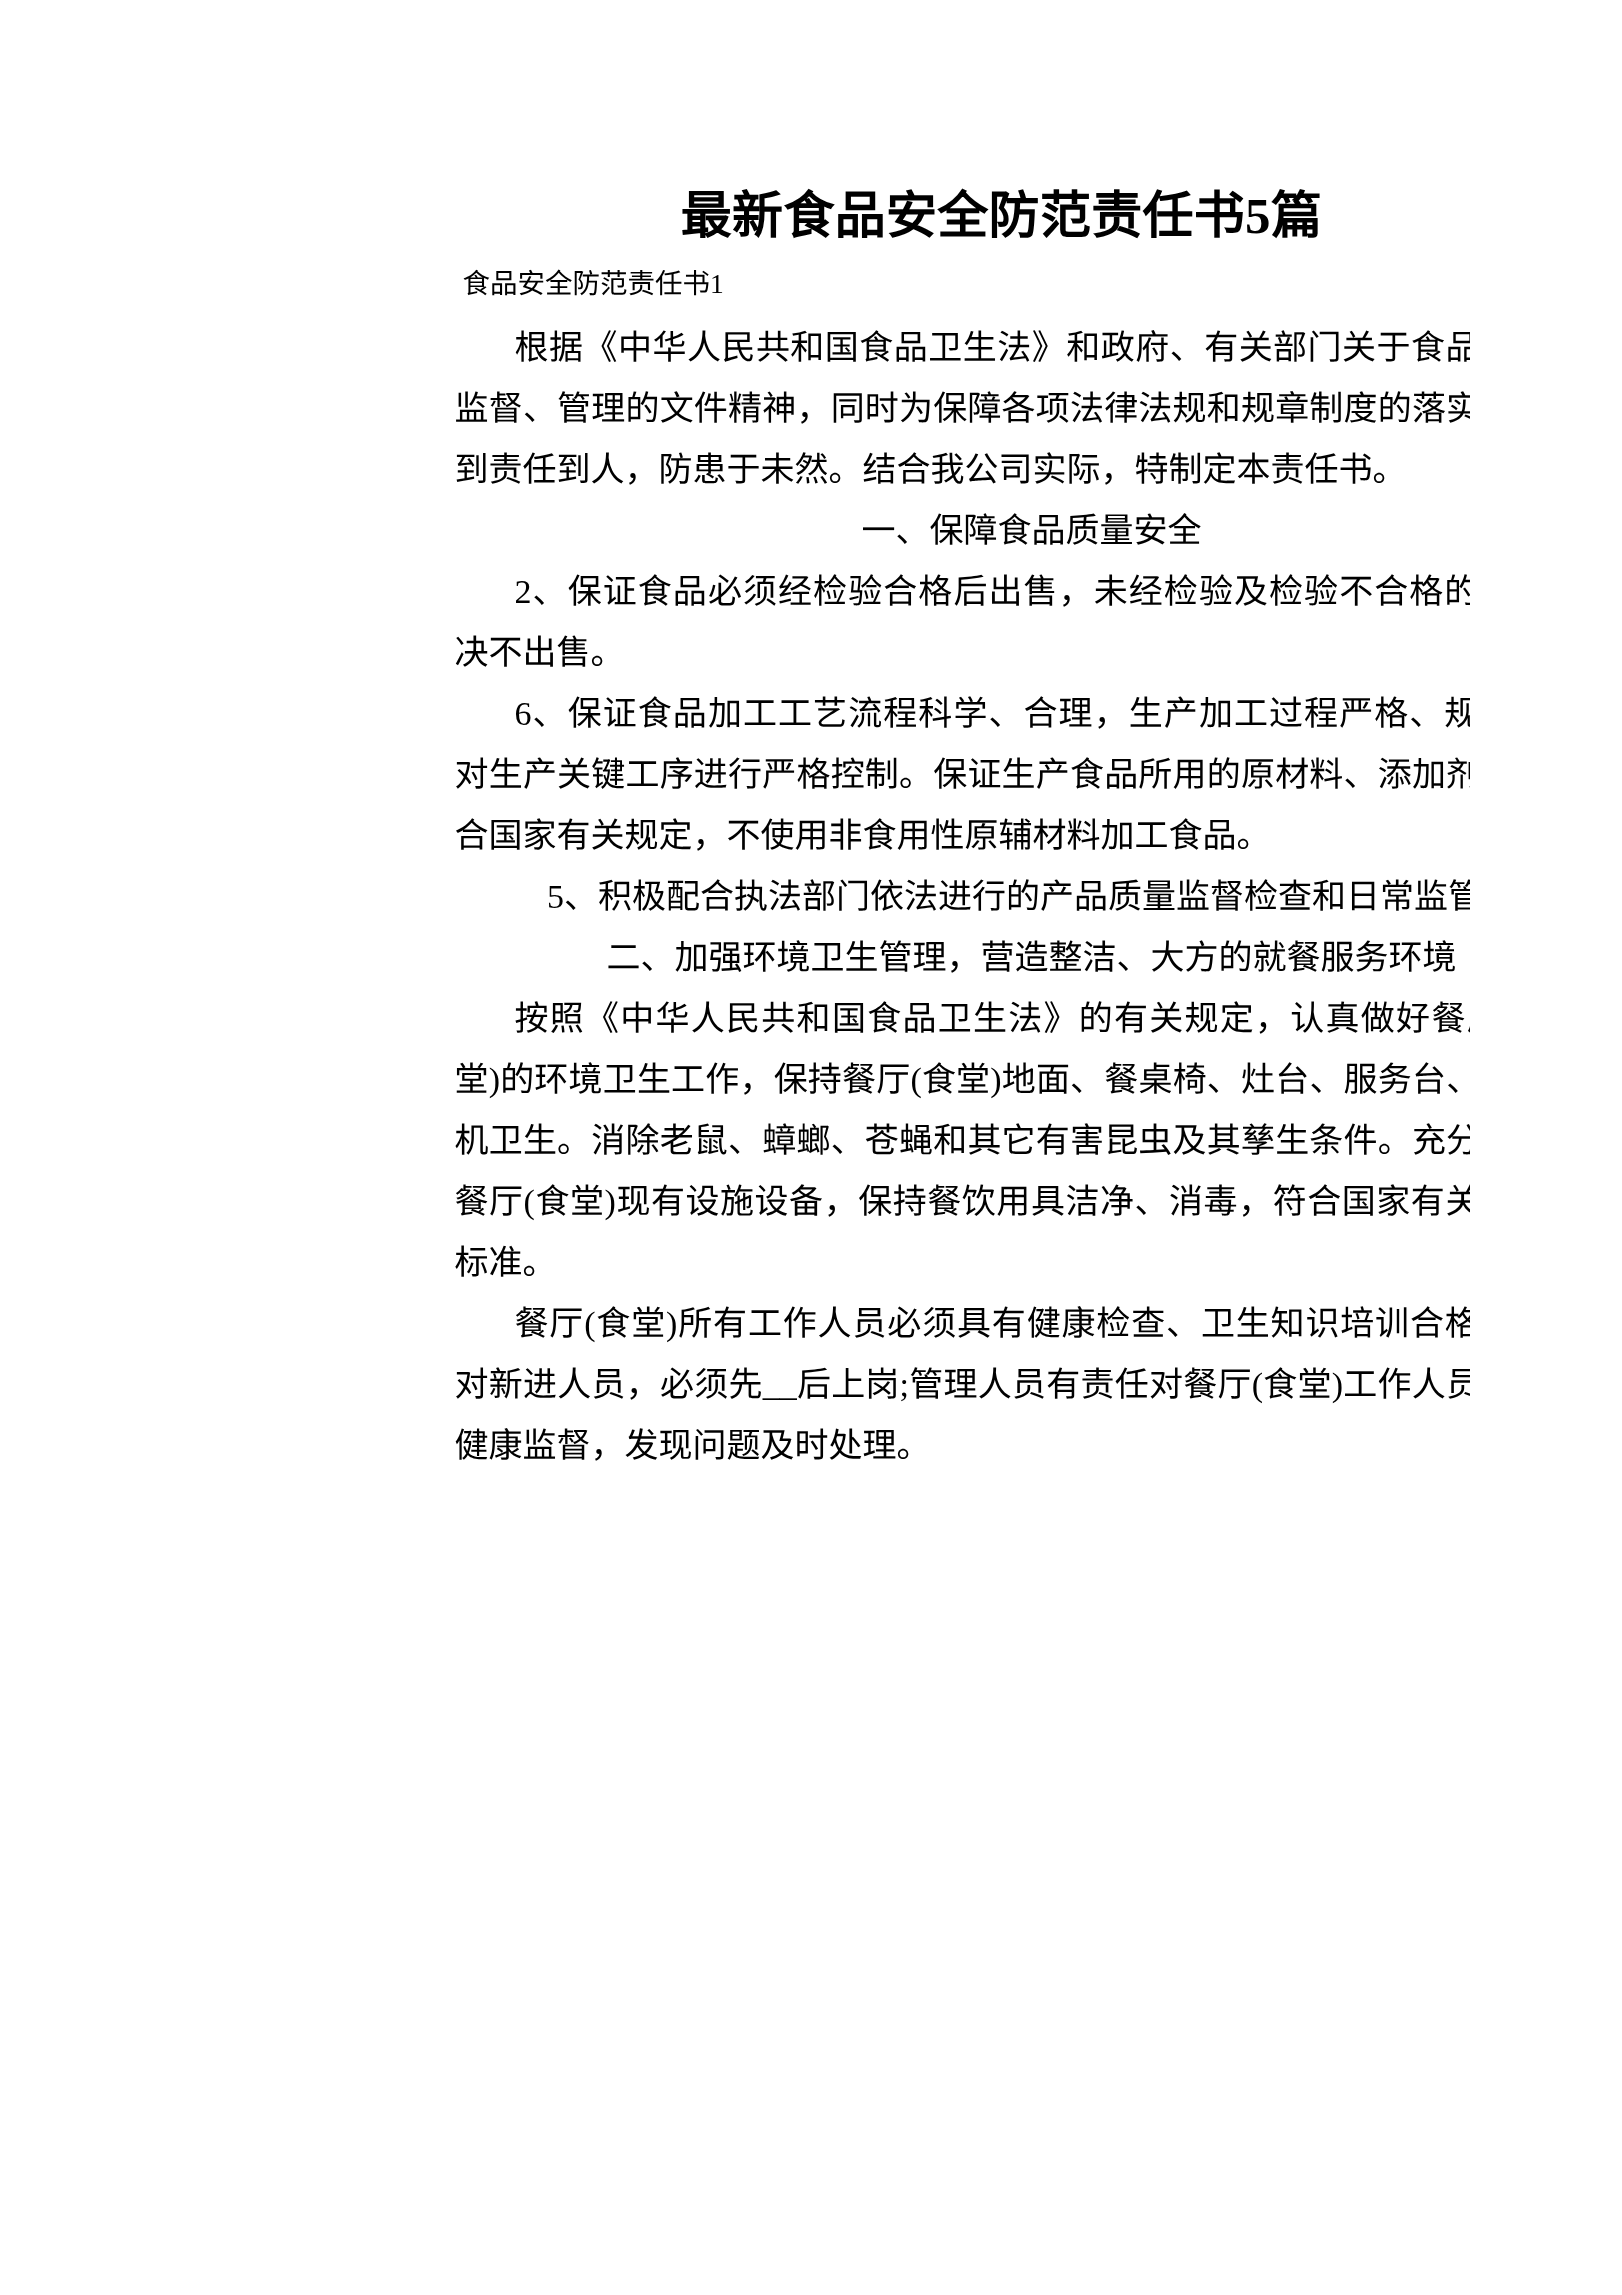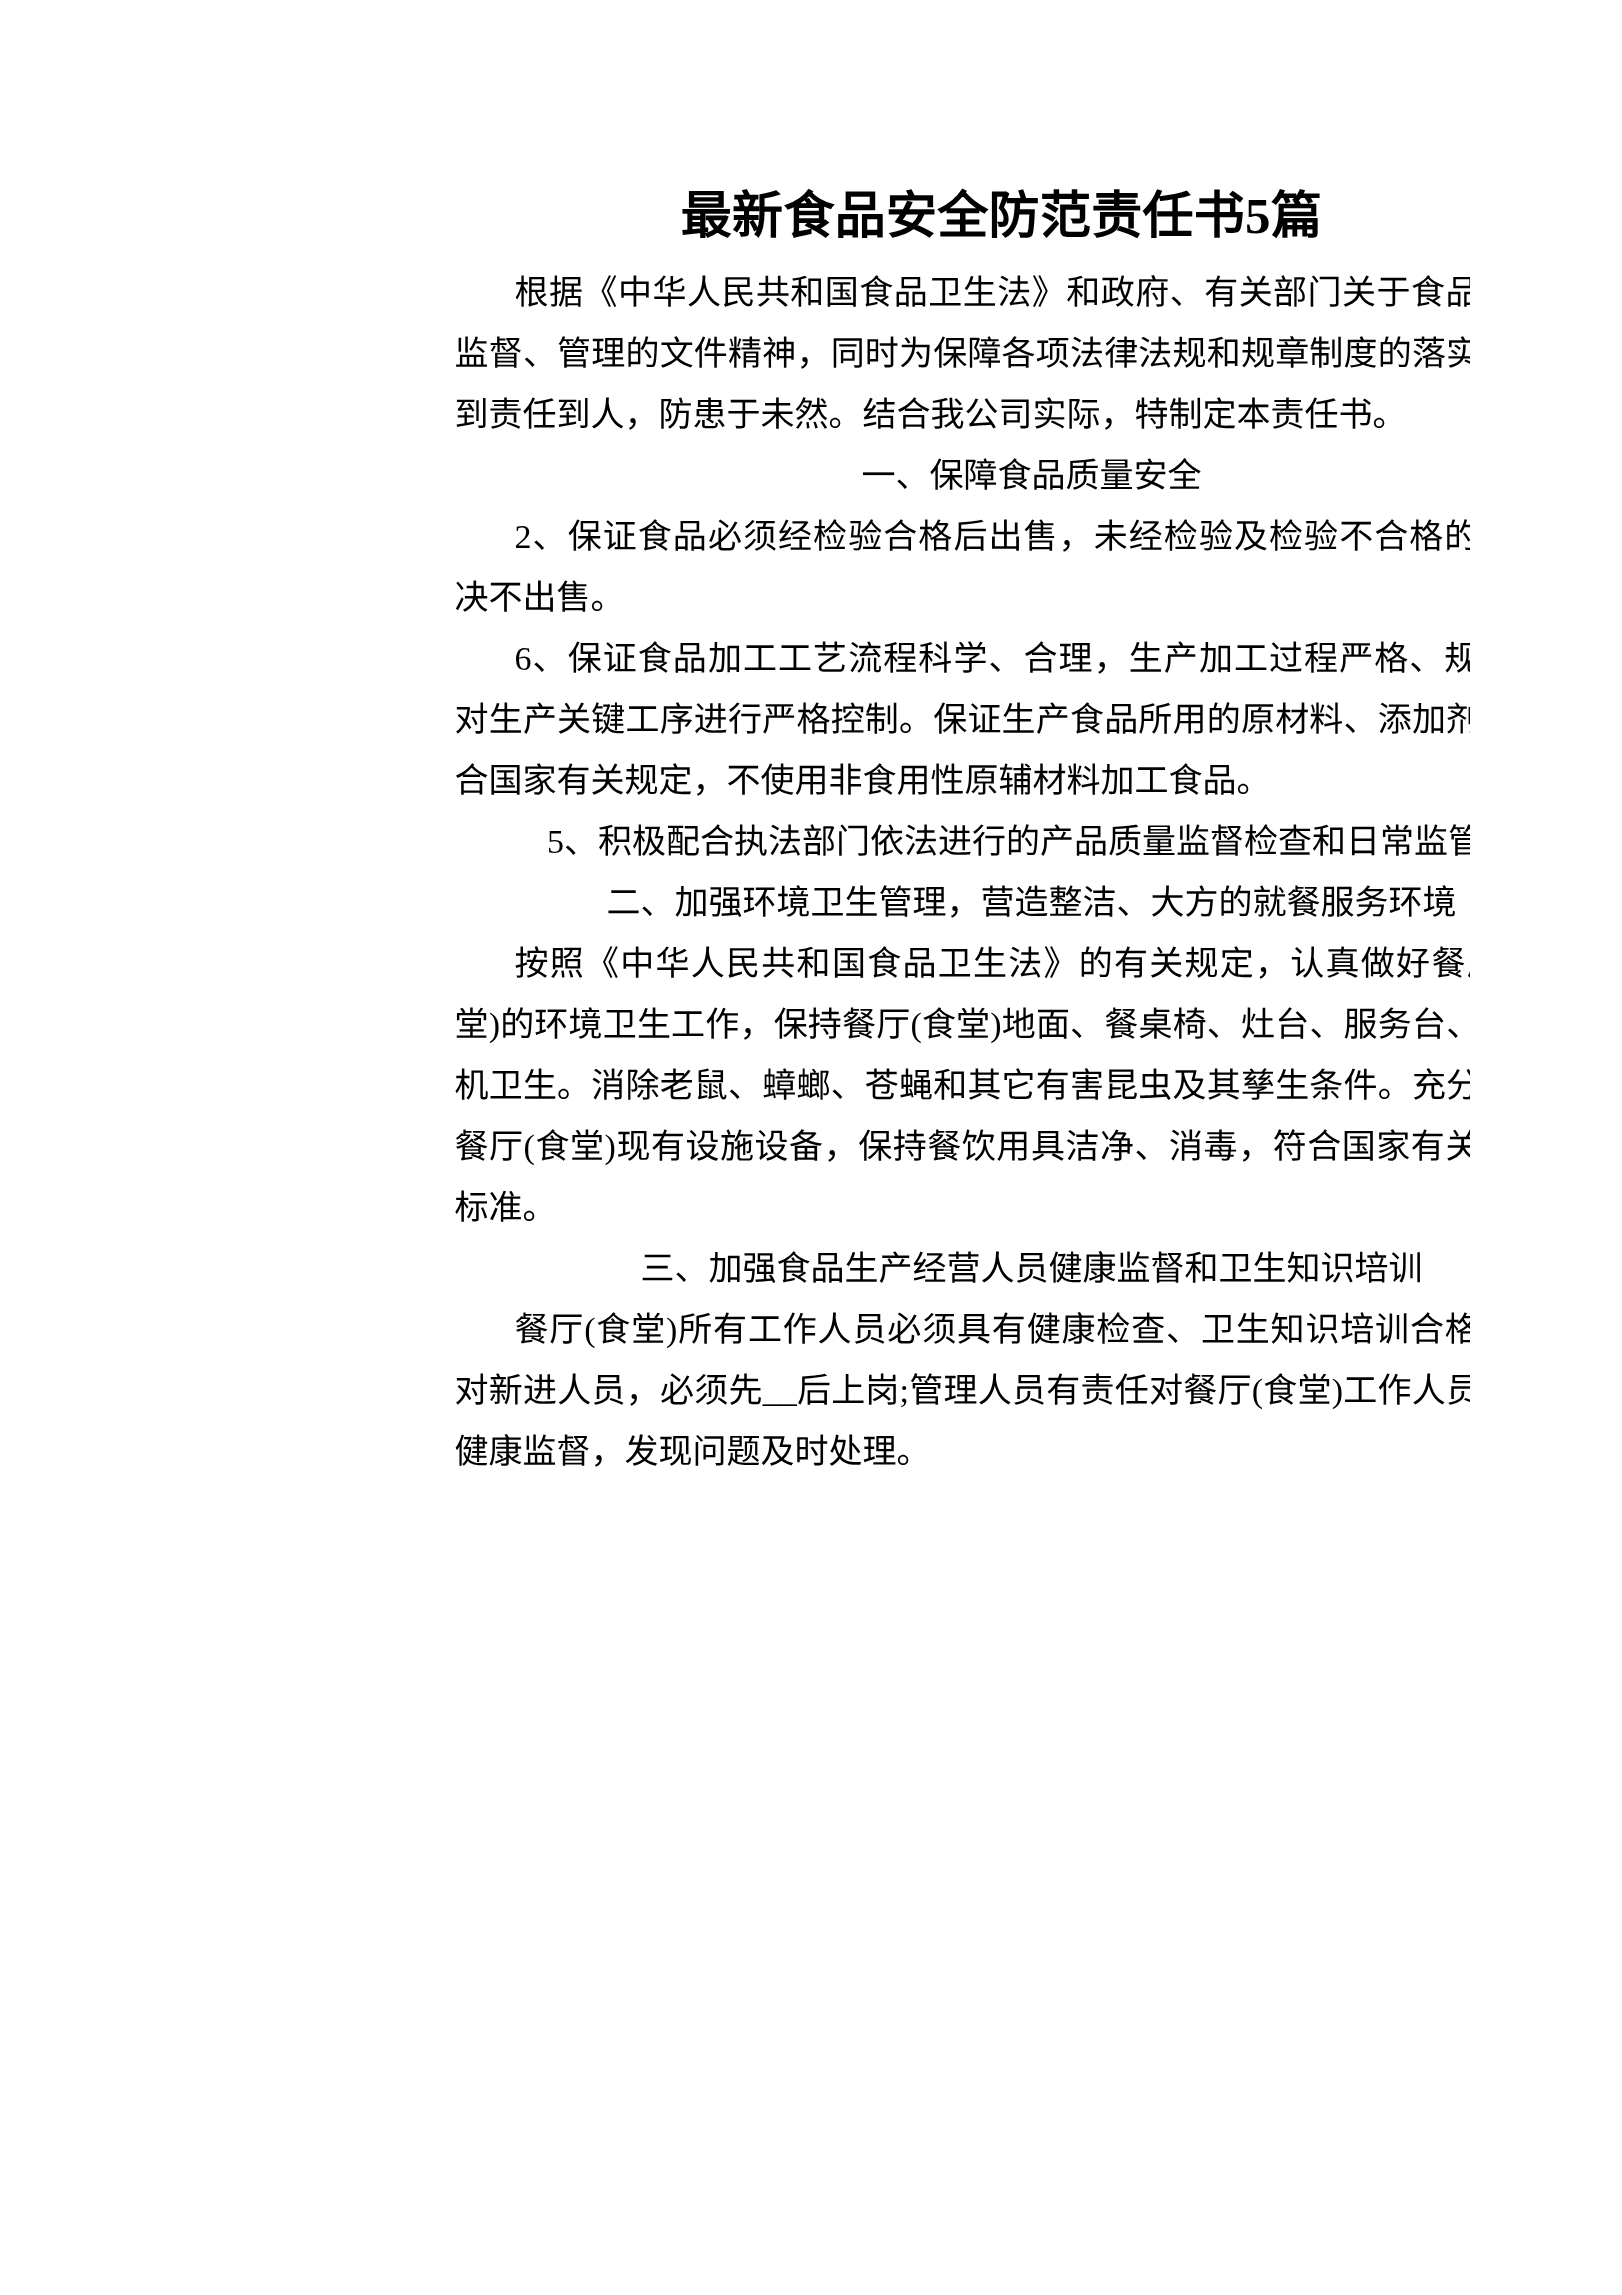--- a/index.html
+++ b/index.html
@@ -81,28 +81,28 @@
   }
 </style>
 </head>
 <body>
 
 <div class="page">
   <div class="content">
 
     <h1 class="doc-title">最新食品安全防范责任书5篇</h1>
 
+    <div class="doc-subtitle">食品安全防范责任书1</div>
 
     <div class="body-block">
       <p class="para">根据《中华人民共和国食品卫生法》和政府、有关部门关于食品卫生监督、管理的文件精神，同时为保障各项法律法规和规章制度的落实，做到责任到人，防患于未然。结合我公司实际，特制定本责任书。</p>
       <p class="para section heading-line">一、保障食品质量安全</p>
       <p class="para">2、保证食品必须经检验合格后出售，未经检验及检验不合格的产品决不出售。</p>
       <p class="para">6、保证食品加工工艺流程科学、合理，生产加工过程严格、规范，对生产关键工序进行严格控制。保证生产食品所用的原材料、添加剂等符合国家有关规定，不使用非食用性原辅材料加工食品。</p>
       <p class="para heading-line">5、积极配合执法部门依法进行的产品质量监督检查和日常监管。</p>
       <p class="para section heading-line">二、加强环境卫生管理，营造整洁、大方的就餐服务环境</p>
       <p class="para">按照《中华人民共和国食品卫生法》的有关规定，认真做好餐厅(食堂)的环境卫生工作，保持餐厅(食堂)地面、餐桌椅、灶台、服务台、收费机卫生。消除老鼠、蟑螂、苍蝇和其它有害昆虫及其孳生条件。充分利用餐厅(食堂)现有设施设备，保持餐饮用具洁净、消毒，符合国家有关卫生标准。</p>
-      <p class="para section heading-line">三、加强食品生产经营人员健康监督和卫生知识培训</p>
       <p class="para">餐厅(食堂)所有工作人员必须具有健康检查、卫生知识培训合格证，对新进人员，必须先__后上岗;管理人员有责任对餐厅(食堂)工作人员进行健康监督，发现问题及时处理。</p>
     </div>
 
   </div>
 </div>
 
 
 </body></html>

